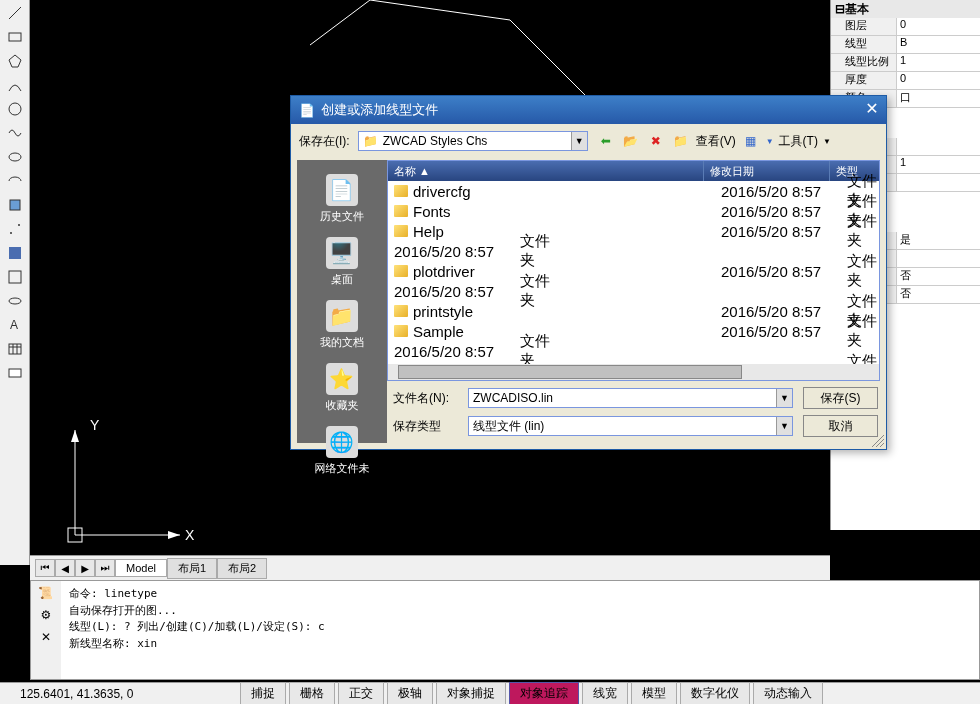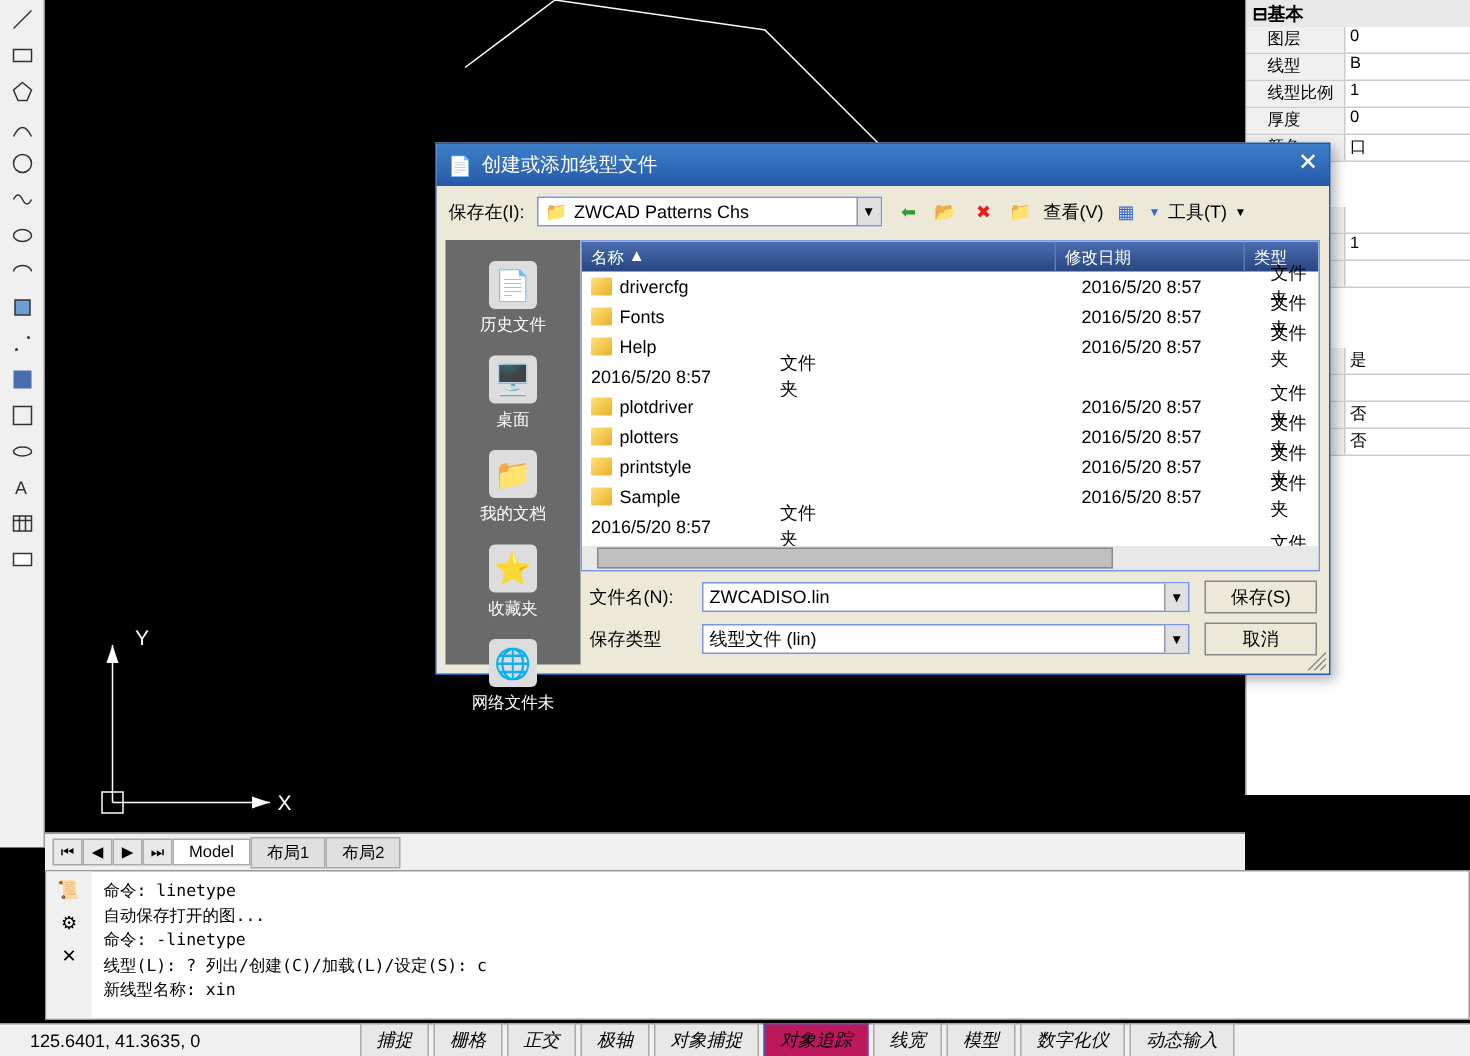--- a/index.html
+++ b/index.html
@@ -51,21 +51,21 @@
     .dialog-left { width: 90px; background: #6a6a6a; margin-top: 36px; display: flex; flex-direction: column; align-items: center; padding-top: 10px; gap: 5px; margin-left: 6px; margin-bottom: 6px; }
     .dlg-nav-item { display: flex; flex-direction: column; align-items: center; color: #fff; font-size: 11px; gap: 3px; cursor: pointer; padding: 4px; }
     .dlg-nav-ico { width: 32px; height: 32px; background: #ddd; border-radius: 4px; display: flex; align-items: center; justify-content: center; font-size: 20px; }
     
     .dialog-main { flex: 1; margin-top: 36px; margin-right: 6px; margin-bottom: 6px; display: flex; flex-direction: column; }
     .file-list { flex: 1; background: #fff; border: 1px solid #7a96df; margin-bottom: 6px; overflow: hidden; position: relative; }
     .file-list-header { display: flex; height: 20px; background: linear-gradient(180deg, #4a6db0, #284580); color: #fff; font-size: 11px; }
     .fl-col-name { flex: 1; padding-left: 6px; display: flex; align-items: center; gap: 3px; }
     .fl-col-date { width: 126px; padding-left: 6px; display: flex; align-items: center; border-left: 1px solid #5a7cb5; }
     .fl-col-type { width: 50px; padding-left: 6px; display: flex; align-items: center; border-left: 1px solid #5a7cb5; }
-    .file-row { display: flex; height: 20px; font-size: 12px; align-items: center; }
+    .file-row { display: flex; height: 20px; font-size: 15px; align-items: center; }
     .fr-name { flex: 1; padding-left: 6px; display: flex; align-items: center; gap: 5px; }
     .fr-date { width: 126px; padding-left: 6px; }
     .fr-type { width: 38px; padding-left: 6px; }
     .folder-ico { width: 14px; height: 12px; background: linear-gradient(135deg, #ffe27a, #e8b028); border-radius: 1px; }
     
     .file-scrollbar { position: absolute; bottom: 0; left: 0; right: 0; height: 16px; background: #e8e8e8; display: flex; align-items: center; }
     .file-scrollbar-thumb { height: 14px; background: #c0c0c0; border: 1px solid #888; }
     
     .dlg-field-row { display: flex; align-items: center; gap: 10px; margin-bottom: 6px; padding-left: 6px; }
     .dlg-field-label { width: 65px; font-size: 12px; }
@@ -189,29 +189,28 @@
 
 <div class="cmd-area">
   <div class="cmd-icons">
     <span>📜</span>
     <span>⚙</span>
     <span>✕</span>
   </div>
   <div class="cmd-text">
     <div>命令: linetype</div>
     <div>自动保存打开的图...</div>
-    <div>命令: -linetype</div>
     <div>线型(L): ? 列出/创建(C)/加载(L)/设定(S): c</div>
     <div>新线型名称: xin</div>
   </div>
 </div>
 
 <div class="status-bar">
   <div class="status-coords">125.6401, 41.3635, 0</div>
-  <div id="status-btns" style="display:flex;font-style:italic;">
+  <div id="status-btns" style="display:flex;">
       <div class="status-btn">捕捉</div>
       <div class="status-btn">栅格</div>
       <div class="status-btn">正交</div>
       <div class="status-btn">极轴</div>
       <div class="status-btn">对象捕捉</div>
       <div class="status-btn active">对象追踪</div>
       <div class="status-btn">线宽</div>
       <div class="status-btn">模型</div>
       <div class="status-btn">数字化仪</div>
       <div class="status-btn">动态输入</div>
@@ -285,21 +284,21 @@
   <div class="dialog-title">
     <span style="margin-right:6px;">📄</span>
     <span>创建或添加线型文件</span>
     <span class="dialog-close">✕</span>
   </div>
 
   <div class="dialog-toolbar-row">
     <span class="dlg-label">保存在(I):</span>
     <div class="dlg-combo">
       <span>📁</span>
-      <span style="margin-left:4px;">ZWCAD Patterns Chs</span>
+      <span style="margin-left:4px;">ZWCAD Styles Chs</span>
       <span class="dlg-combo-arrow">▼</span>
     </div>
     <div class="dlg-tb-btns">
       <span class="dlg-tb-ico" style="color:#2a9d2a;">⬅</span>
       <span class="dlg-tb-ico" style="color:#2a9d2a;">📂</span>
       <span class="dlg-tb-ico" style="color:#d22;">✖</span>
       <span class="dlg-tb-ico" style="color:#c90;">📁</span>
       <span class="dlg-tb-text">查看(V)</span>
       <span class="dlg-tb-ico" style="color:#36c;">▦</span>
         <span style="font-size:8px;color:#36c;">▼</span>
@@ -373,24 +372,20 @@
             </div>
             <div class="file-row">
               <div class="fr-name">
                 <span class="folder-ico"></span>
                 <span>plotdriver</span>
               </div>
               <div class="fr-date">2016/5/20 8:57</div>
               <div class="fr-type">文件夹</div>
             </div>
             <div class="file-row">
-              <div class="fr-name">
-                <span class="folder-ico"></span>
-                <span>plotters</span>
-              </div>
               <div class="fr-date">2016/5/20 8:57</div>
               <div class="fr-type">文件夹</div>
             </div>
             <div class="file-row">
               <div class="fr-name">
                 <span class="folder-ico"></span>
                 <span>printstyle</span>
               </div>
               <div class="fr-date">2016/5/20 8:57</div>
               <div class="fr-type">文件夹</div>

